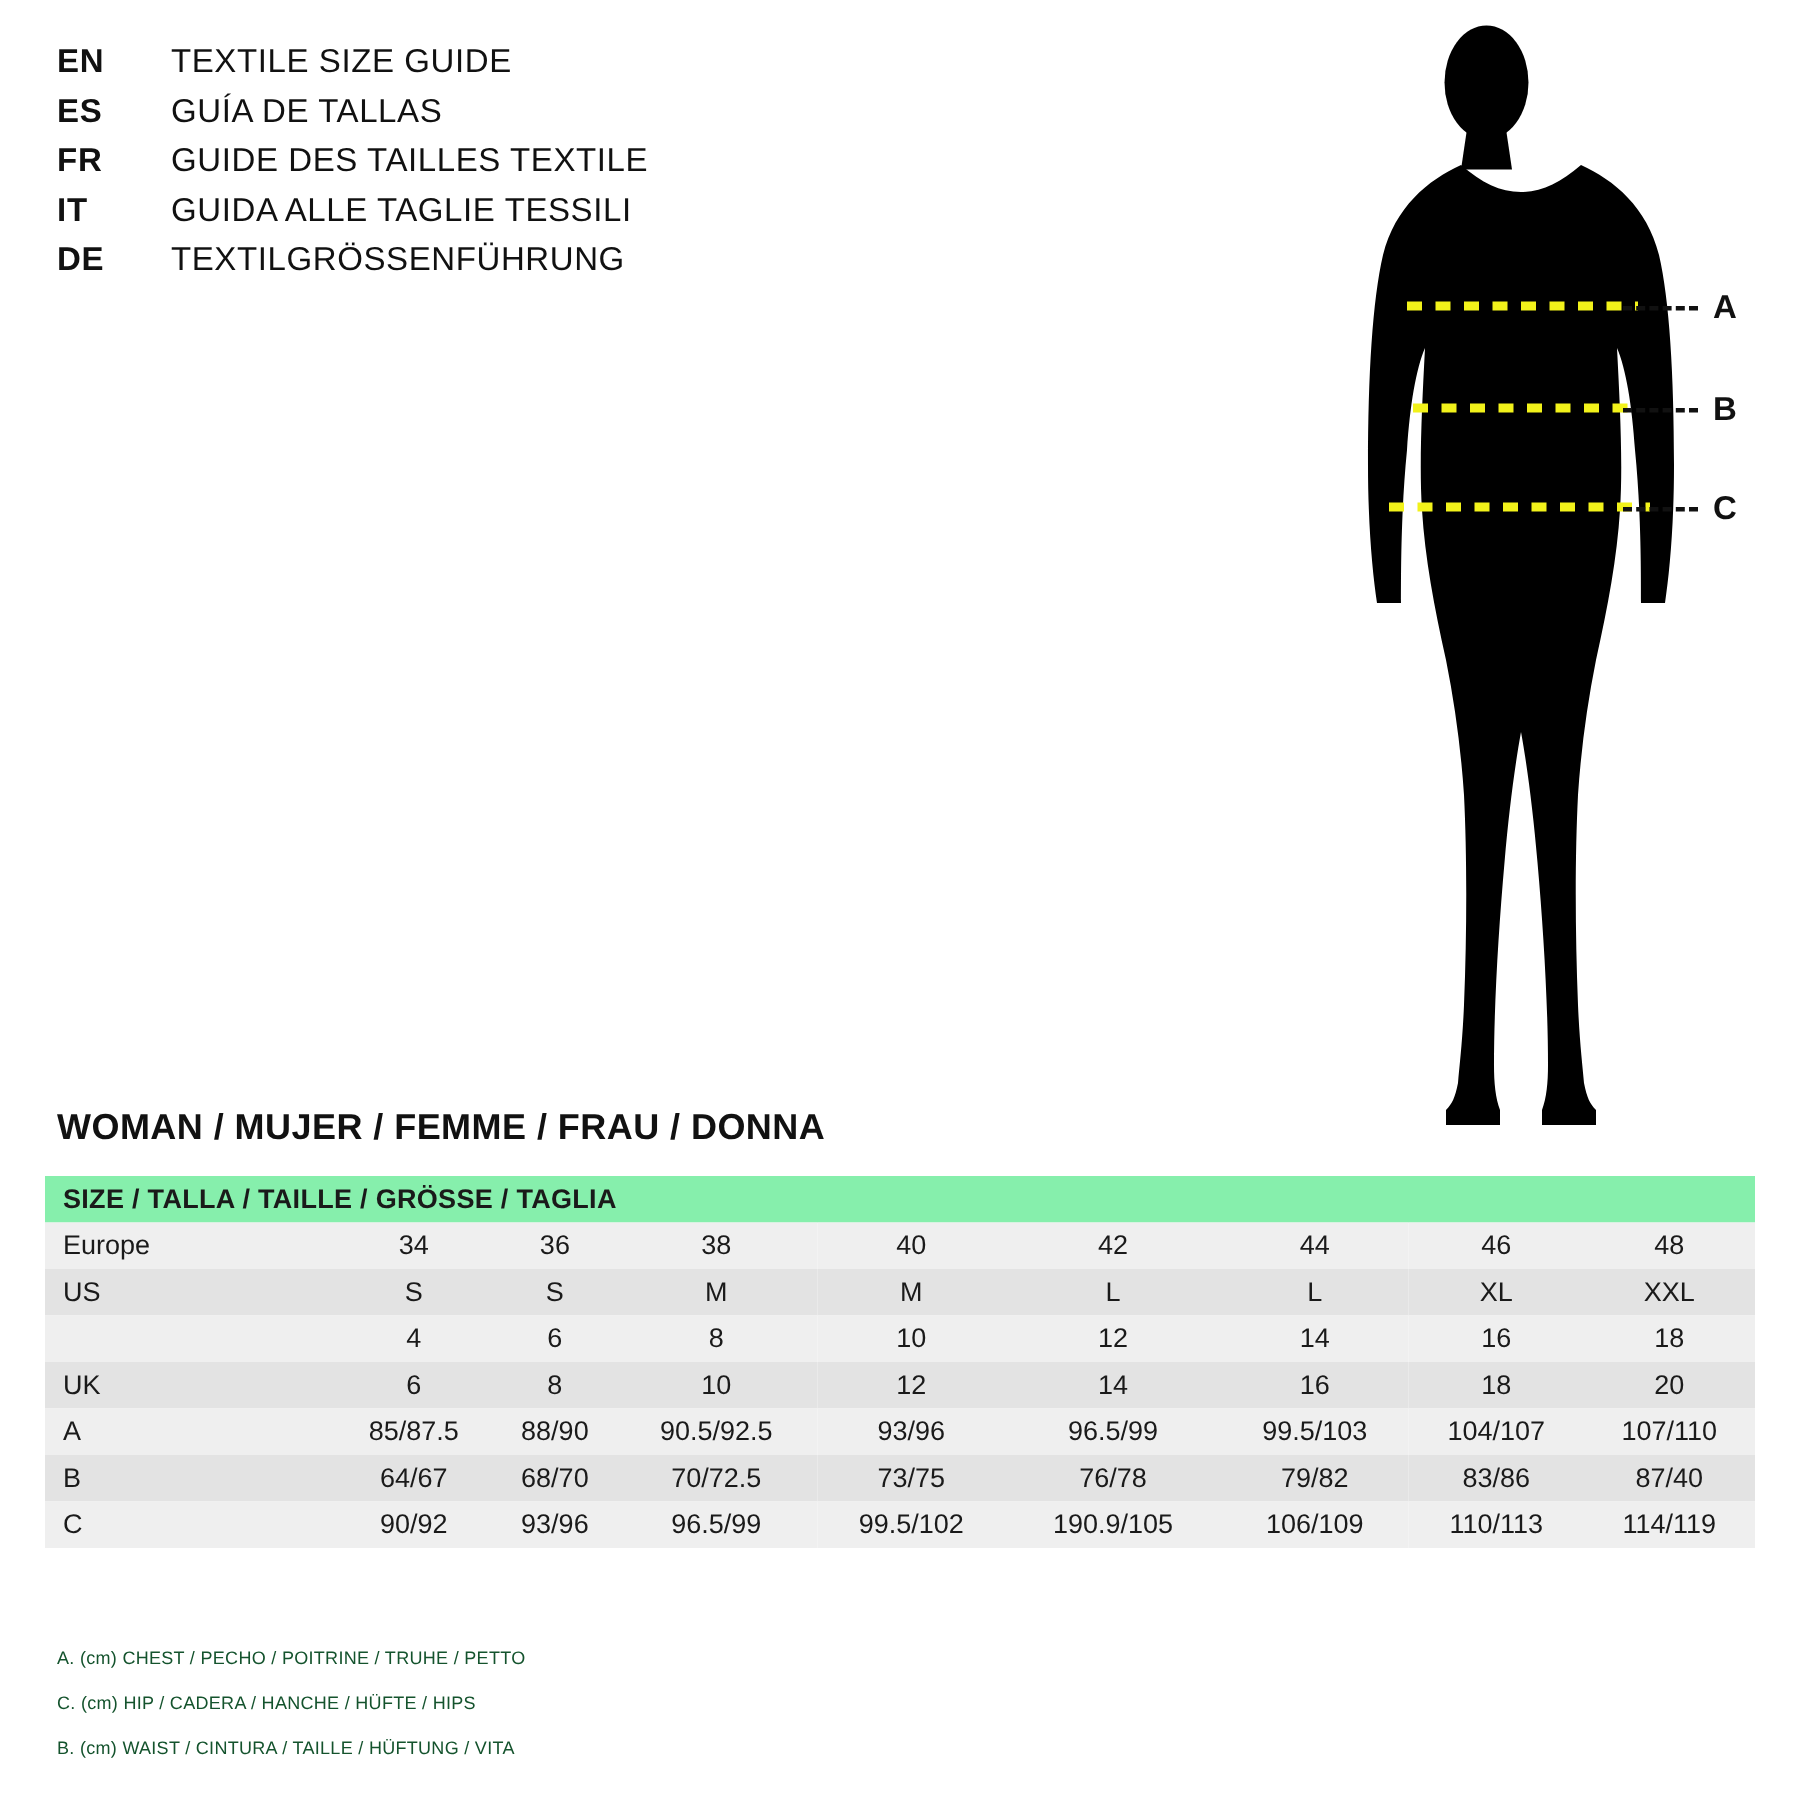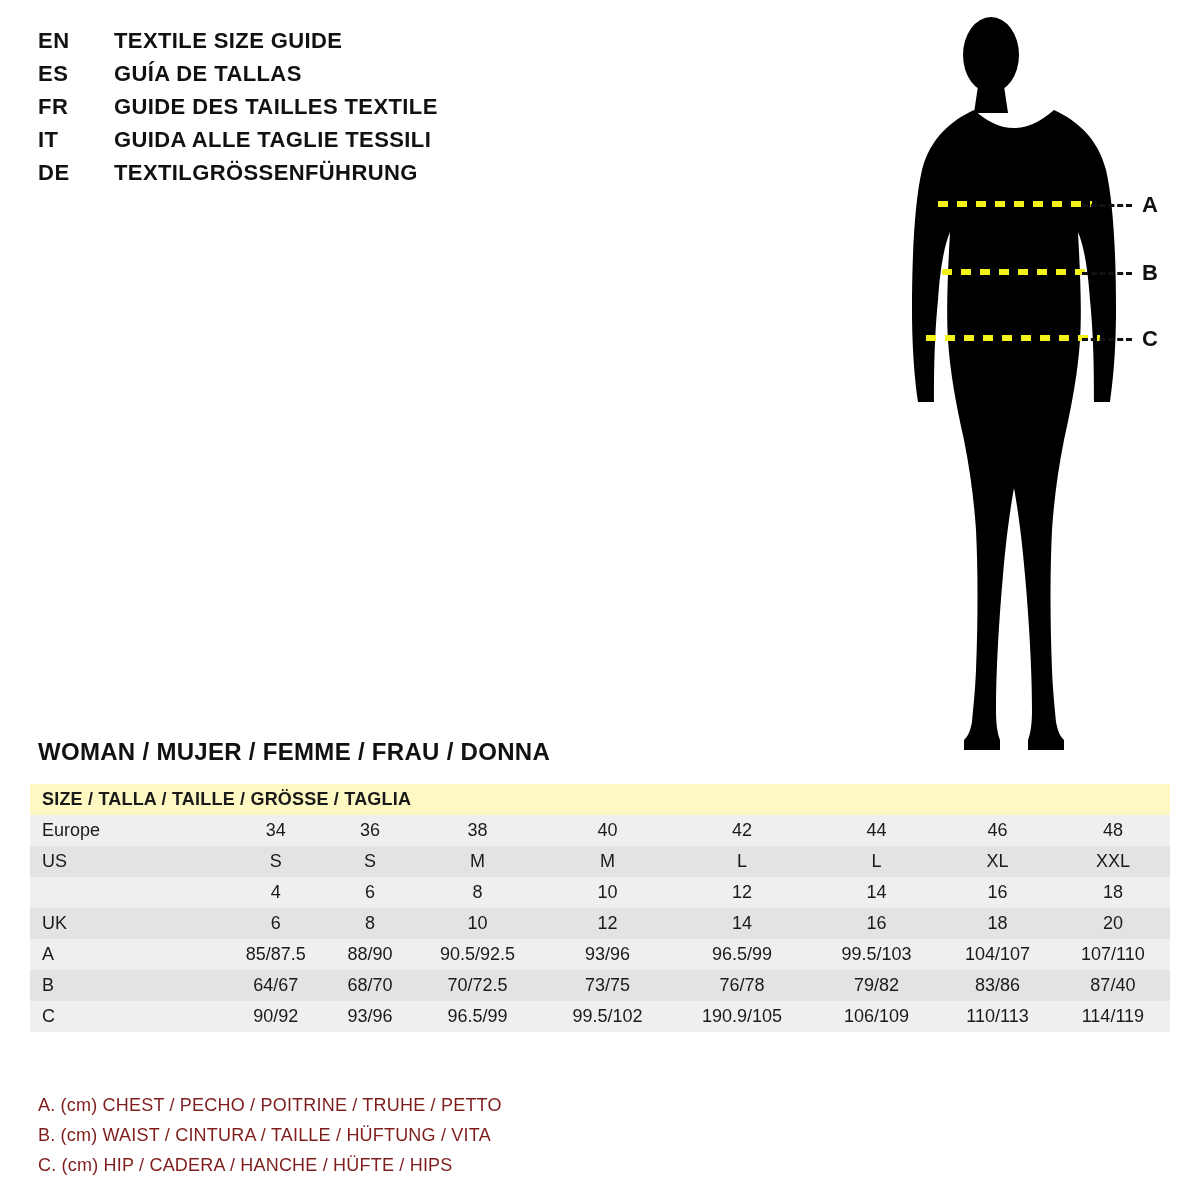--- a/index.html
+++ b/index.html
@@ -30,21 +30,21 @@
   }
   .title-lang {
     width: 76px;
     font-size: 22px;
     font-weight: bold;
     letter-spacing: 0.5px;
     color: #111;
   }
   .title-text {
     font-size: 22px;
-    font-weight: bold;
+    font-weight: normal;
     letter-spacing: 0.4px;
     color: #111;
     white-space: nowrap;
   }
 
   
   #figure-area {
     position: absolute;
     left: 860px;
     top: 10px;
@@ -92,21 +92,21 @@
     color: #1a1a1a;
   }
   #size-table th, #size-table td {
     padding: 0;
     height: 31px;
     font-weight: normal;
     text-align: center;
     vertical-align: middle;
   }
   #size-table tr.head-row {
-    background: #fef9c3;
+    background: #86efac;
   }
   #size-table tr.head-row th {
     text-align: left;
     padding-left: 12px;
     font-weight: bold;
     letter-spacing: 0.2px;
     font-size: 18px;
   }
   #size-table tr.band-a { background: #efefef; }
   #size-table tr.band-b { background: #e3e3e3; margin-top: 38px; }
@@ -117,23 +117,23 @@
   }
 
   
   #footnotes {
     position: absolute;
     left: 38px;
     top: 1090px;
     width: 900px;
   }
   .footnote {
-    font-size: 18px;
+    font-size: 12px;
     line-height: 30px;
-    color: #7f1d1d;
+    color: #14532d;
     letter-spacing: 0.2px;
     white-space: nowrap;
   }
 </style>
 </head>
 <body>
 
 <div id="title-block">
   <div class="title-row">
     <span class="title-lang">EN</span>
@@ -313,15 +313,15 @@
       <td>190.9/105</td>
       <td>106/109</td>
       <td>110/113</td>
       <td>114/119</td>
     </tr>
   </tbody>
 </table>
 
 <div id="footnotes">
   <div class="footnote">A. (cm) CHEST / PECHO / POITRINE / TRUHE / PETTO</div>
+  <div class="footnote">C. (cm) HIP / CADERA / HANCHE / HÜFTE / HIPS</div>
   <div class="footnote">B. (cm) WAIST / CINTURA / TAILLE / HÜFTUNG / VITA</div>
-  <div class="footnote">C. (cm) HIP / CADERA / HANCHE / HÜFTE / HIPS</div>
 </div>
 
 </body></html>

